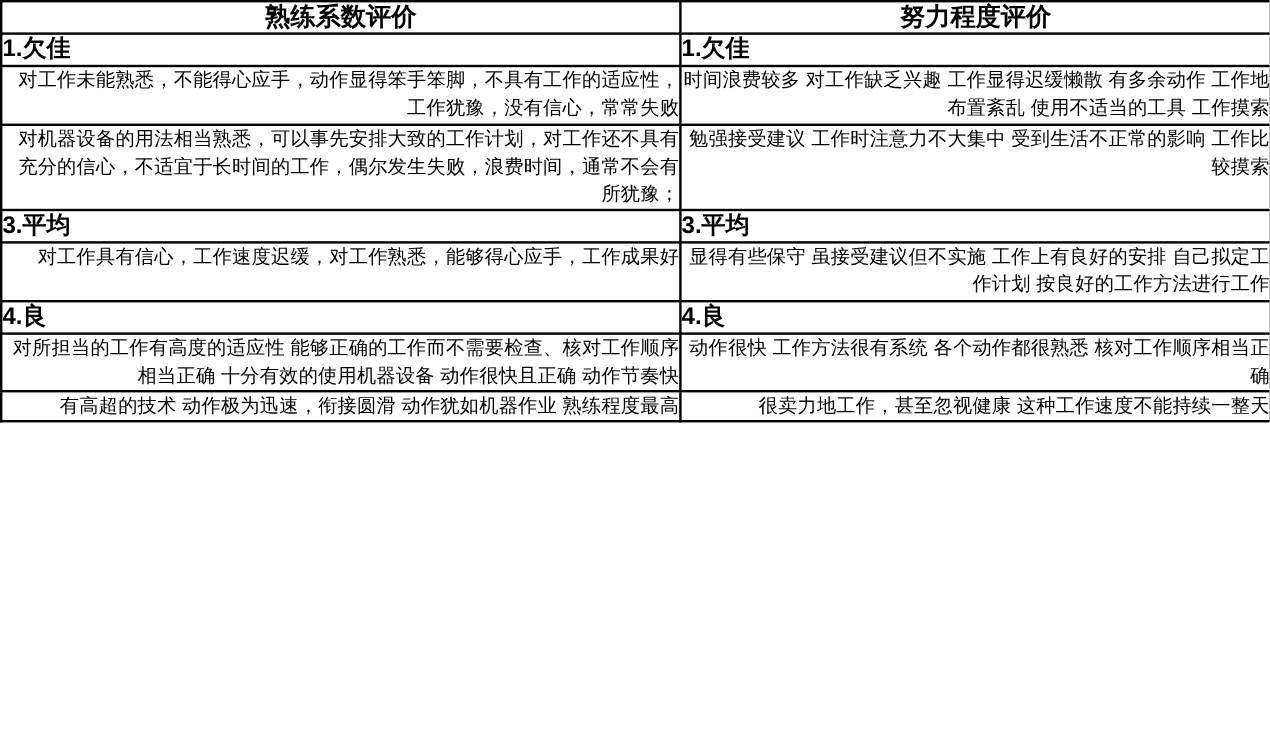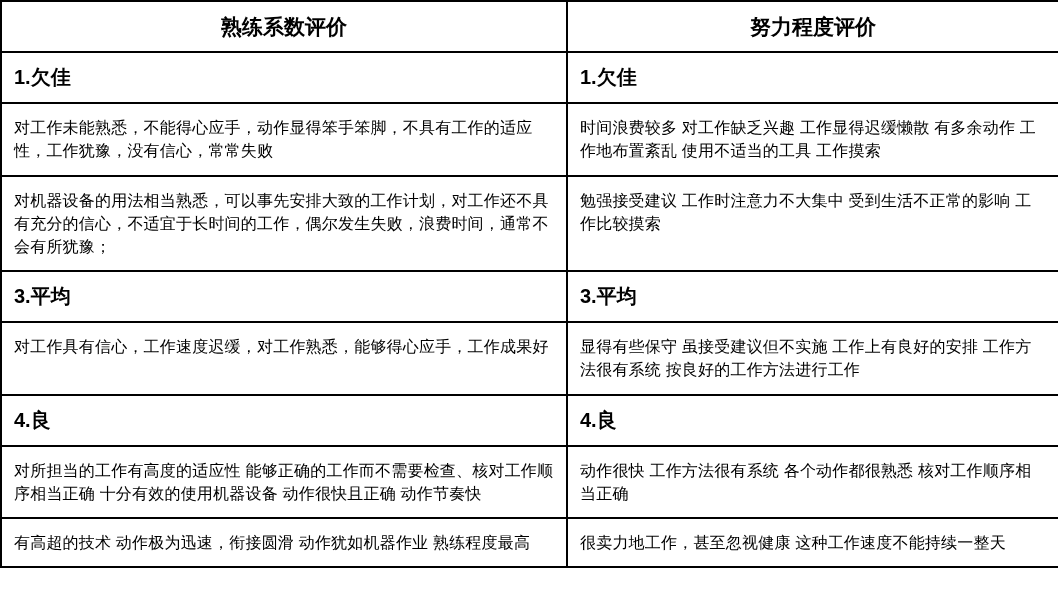--- a/index.html
+++ b/index.html
@@ -23,40 +23,41 @@
     table-layout: fixed;
     width: 1058px;
   }
   table.rating-table col.c1 { width: 566px; }
   table.rating-table col.c2 { width: 492px; }
 
   table.rating-table th,
   table.rating-table td {
     border: 2px solid #000000;
     vertical-align: top;
-    padding: 12px;
+    padding: 0;
   }
   th.header-cell {
     text-align: center;
     font-size: 21px;
     font-weight: bold;
     padding: 6px 4px 8px 4px;
     line-height: 1.2;
   }
   td.level-cell {
     font-size: 20px;
     font-weight: bold;
     padding: 3px 6px 4px 6px;
     line-height: 1.25;
   }
   td.desc-cell {
     font-size: 16px;
     padding: 4px 6px 6px 6px;
     line-height: 1.45;
     letter-spacing: 0.2px;
+    text-align: right;
   }
 </style>
 </head>
 <body>
 
 <div class="sheet">
   <table class="rating-table">
     <colgroup>
       <col class="c1">
       <col class="c2">
@@ -81,21 +82,21 @@
         <td class="desc-cell">对机器设备的用法相当熟悉，可以事先安排大致的工作计划，对工作还不具有充分的信心，不适宜于长时间的工作，偶尔发生失败，浪费时间，通常不会有所犹豫；</td>
         <td class="desc-cell">勉强接受建议 工作时注意力不大集中 受到生活不正常的影响 工作比较摸索</td>
       </tr>
 
       <tr>
         <td class="level-cell">3.平均</td>
         <td class="level-cell">3.平均</td>
       </tr>
       <tr>
         <td class="desc-cell">对工作具有信心，工作速度迟缓，对工作熟悉，能够得心应手，工作成果好</td>
-        <td class="desc-cell">显得有些保守 虽接受建议但不实施 工作上有良好的安排 工作方法很有系统 按良好的工作方法进行工作</td>
+        <td class="desc-cell">显得有些保守 虽接受建议但不实施 工作上有良好的安排 自己拟定工作计划 按良好的工作方法进行工作</td>
       </tr>
 
       <tr>
         <td class="level-cell">4.良</td>
         <td class="level-cell">4.良</td>
       </tr>
 
       <tr>
         <td class="desc-cell">对所担当的工作有高度的适应性 能够正确的工作而不需要检查、核对工作顺序相当正确 十分有效的使用机器设备 动作很快且正确 动作节奏快</td>
         <td class="desc-cell">动作很快 工作方法很有系统 各个动作都很熟悉 核对工作顺序相当正确</td>

